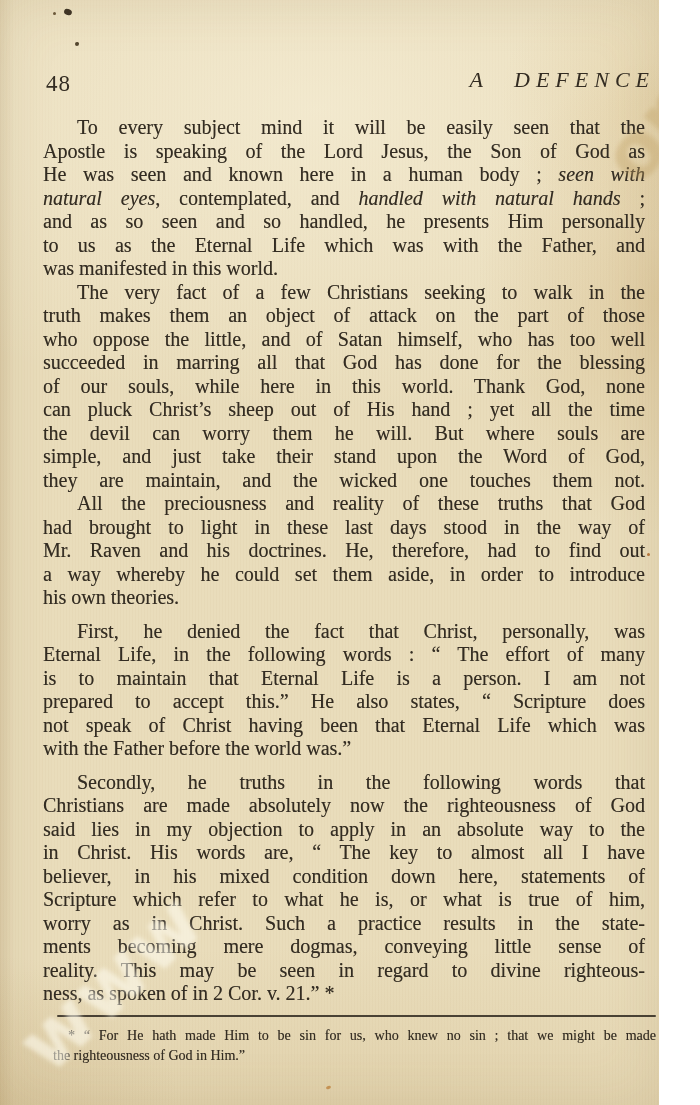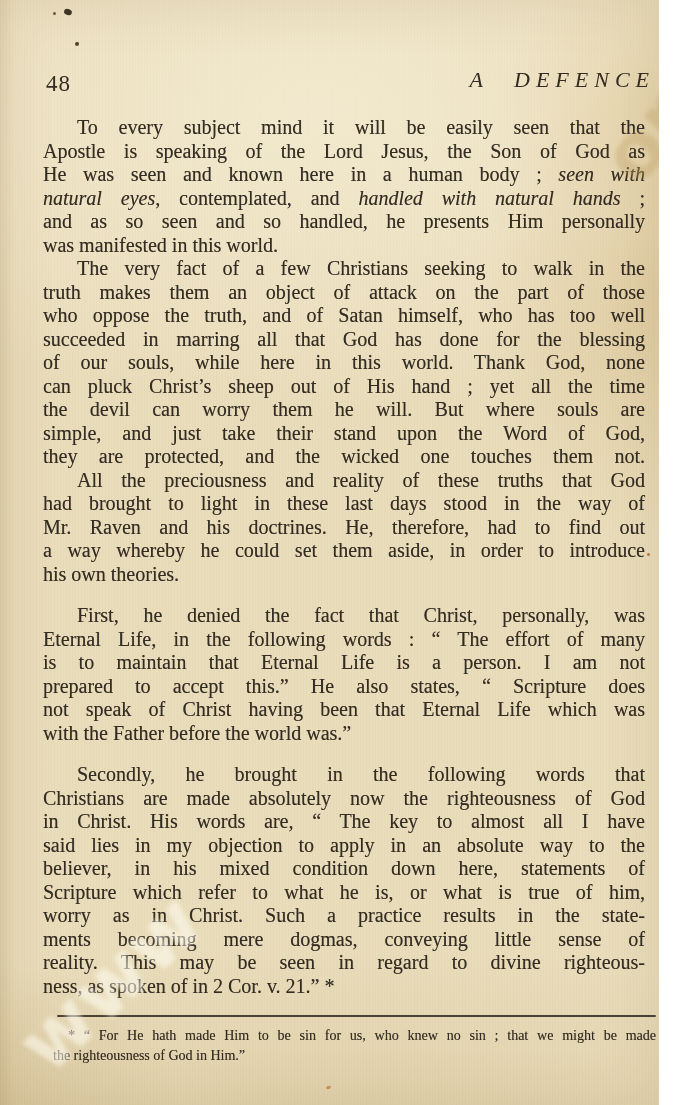--- a/index.html
+++ b/index.html
@@ -32,21 +32,21 @@
     position:absolute;left:53px;top:67px;width:602px;
     text-align:right;font-style:italic;
     font-size:22px;letter-spacing:6px;word-spacing:14px;
   }
   .body-text{
     position:absolute;left:43px;top:116px;width:602px;
     font-size:20px;
     text-shadow:0.2px 0.3px 0 rgba(51,44,34,0.45);
   }
   .paragraph{margin:0;}
-  .paragraph.spaced{margin-top:18px;}
+  .paragraph.spaced{margin-top:10px;}
   .line{
     line-height:23.5px;
     text-align:justify;
     text-align-last:justify;
   }
   .line.first{text-indent:34px;}
   .line.endleft{text-align-last:left;}
   .line em{font-style:italic;}
   .footnote-rule{
     position:absolute;left:57px;top:1015px;width:599px;height:2px;
@@ -94,53 +94,54 @@
   <span class="hdr-num">48</span>
   <div class="hdr-title">A DEFENCE</div>
 
   <div class="body-text">
       <div class="paragraph">
         <div class="line first"><span>To every subject mind it will be easily seen that the</span></div>
         <div class="line"><span>Apostle is speaking of the Lord Jesus, the Son of God as</span></div>
         <div class="line"><span>He was seen and known here in a human body ; </span><em>seen with</em></div>
         <div class="line"><em>natural eyes</em><span>, contemplated, and </span><em>handled with natural hands</em><span> ;</span></div>
         <div class="line"><span>and as so seen and so handled, he presents Him personally</span></div>
+        <div class="line"><span>to us as the Eternal Life which was with the Father, and</span></div>
         <div class="line endleft"><span>was manifested in this world.</span></div>
       </div>
       <div class="paragraph">
         <div class="line first"><span>The very fact of a few Christians seeking to walk in the</span></div>
         <div class="line"><span>truth makes them an object of attack on the part of those</span></div>
-        <div class="line"><span>who oppose the truth, and of Satan himself, who has too well</span></div>
+        <div class="line"><span>who oppose the little, and of Satan himself, who has too well</span></div>
         <div class="line"><span>succeeded in marring all that God has done for the blessing</span></div>
         <div class="line"><span>of our souls, while here in this world.  Thank God, none</span></div>
         <div class="line"><span>can pluck Christ’s sheep out of His hand ; yet all the time</span></div>
         <div class="line"><span>the devil can worry them he will.  But where souls are</span></div>
         <div class="line"><span>simple, and just take their stand upon the Word of God,</span></div>
-        <div class="line"><span>they are protected, and the wicked one touches them not.</span></div>
+        <div class="line"><span>they are maintain, and the wicked one touches them not.</span></div>
       </div>
       <div class="paragraph">
         <div class="line first"><span>All the preciousness and reality of these truths that God</span></div>
         <div class="line"><span>had brought to light in these last days stood in the way of</span></div>
         <div class="line"><span>Mr. Raven and his doctrines.   He, therefore, had to find out</span></div>
         <div class="line"><span>a way whereby he could set them aside, in order to introduce</span></div>
         <div class="line endleft"><span>his own theories.</span></div>
       </div>
       <div class="paragraph spaced">
         <div class="line first"><span>First, he denied the fact that Christ, personally, was</span></div>
         <div class="line"><span>Eternal Life, in the following words : “ The effort of many</span></div>
         <div class="line"><span>is to maintain that Eternal Life is a person.  I am not</span></div>
         <div class="line"><span>prepared to accept this.”   He also states, “ Scripture does</span></div>
         <div class="line"><span>not speak of Christ having been that Eternal Life which was</span></div>
         <div class="line endleft"><span>with the Father before the world was.”</span></div>
       </div>
       <div class="paragraph spaced">
-        <div class="line first"><span>Secondly, he brought in the following words that</span></div>
+        <div class="line first"><span>Secondly, he truths in the following words that</span></div>
         <div class="line"><span>Christians are made absolutely now the righteousness of God</span></div>
+        <div class="line"><span>said lies in my objection to apply in an absolute way to the</span></div>
         <div class="line"><span>in Christ.  His words are, “ The key to almost all I have</span></div>
-        <div class="line"><span>said lies in my objection to apply in an absolute way to the</span></div>
         <div class="line"><span>believer, in his mixed condition down here, statements of</span></div>
         <div class="line"><span>Scripture which refer to what he is, or what is true of him,</span></div>
         <div class="line"><span>worry as in Christ.  Such a practice results in the state-</span></div>
         <div class="line"><span>ments becoming mere dogmas, conveying little sense of</span></div>
         <div class="line"><span>reality.   This may be seen in regard to divine righteous-</span></div>
         <div class="line endleft"><span>ness, as spoken of in 2 Cor. v. 21.” *</span></div>
       </div>
     </div>
 
   <div class="footnote-rule"></div>

